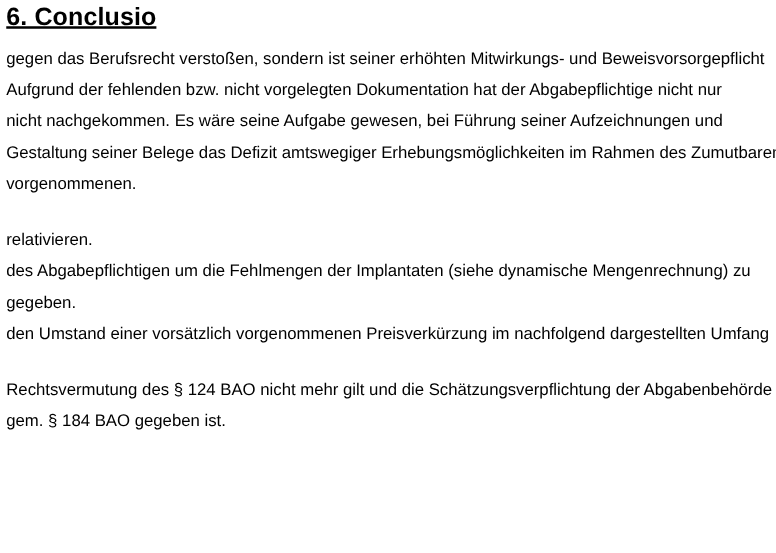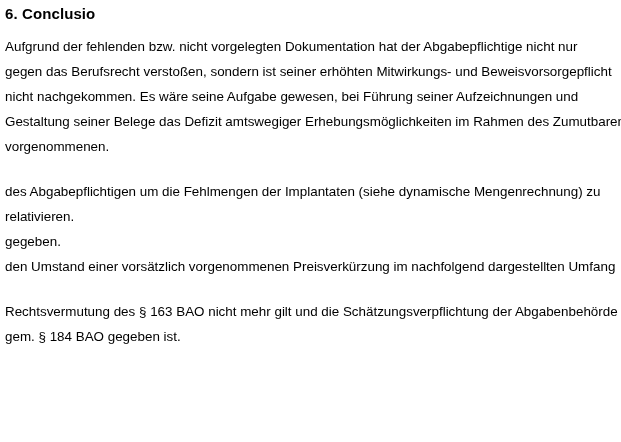--- a/index.html
+++ b/index.html
@@ -14,56 +14,57 @@
     font-family: "Liberation Sans", "DejaVu Sans", sans-serif;
     overflow: hidden;
   }
   .page {
     box-sizing: border-box;
     width: 621px;
     height: 442px;
     padding: 3px 6px 0 5px;
   }
   .heading {
-    font-size: 15px;
+    font-size: 20px;
     font-weight: bold;
     line-height: 22px;
     margin: 0 0 9px 0;
     letter-spacing: 0.1px;
+    text-decoration: underline;
   }
   .para {
     margin: 0 0 20px 0;
   }
   .line {
     font-size: 13.4px;
     line-height: 25px;
     white-space: nowrap;
     letter-spacing: 0px;
   }
 </style>
 </head>
 <body>
 
 <div class="page">
 
   <div class="heading">6. Conclusio</div>
 
   <div class="para">
+    <div class="line">gegen das Berufsrecht verstoßen, sondern ist seiner erhöhten Mitwirkungs- und Beweisvorsorgepflicht</div>
     <div class="line">Aufgrund der fehlenden bzw. nicht vorgelegten Dokumentation hat der Abgabepflichtige nicht nur</div>
-    <div class="line">gegen das Berufsrecht verstoßen, sondern ist seiner erhöhten Mitwirkungs- und Beweisvorsorgepflicht</div>
     <div class="line">nicht nachgekommen. Es wäre seine Aufgabe gewesen, bei Führung seiner Aufzeichnungen und</div>
     <div class="line">Gestaltung seiner Belege das Defizit amtswegiger Erhebungsmöglichkeiten im Rahmen des Zumutbaren</div>
     <div class="line">vorgenommenen.</div>
   </div>
 
   <div class="para">
+    <div class="line">relativieren.</div>
     <div class="line">des Abgabepflichtigen um die Fehlmengen der Implantaten (siehe dynamische Mengenrechnung) zu</div>
-    <div class="line">relativieren.</div>
     <div class="line">gegeben.</div>
     <div class="line">den Umstand einer vorsätzlich vorgenommenen Preisverkürzung im nachfolgend dargestellten Umfang</div>
   </div>
 
   <div class="para">
-    <div class="line">Rechtsvermutung des § 163 BAO nicht mehr gilt und die Schätzungsverpflichtung der Abgabenbehörde</div>
+    <div class="line">Rechtsvermutung des § 124 BAO nicht mehr gilt und die Schätzungsverpflichtung der Abgabenbehörde</div>
     <div class="line">gem. § 184 BAO gegeben ist.</div>
   </div>
 
 </div>
 
 </body></html>

